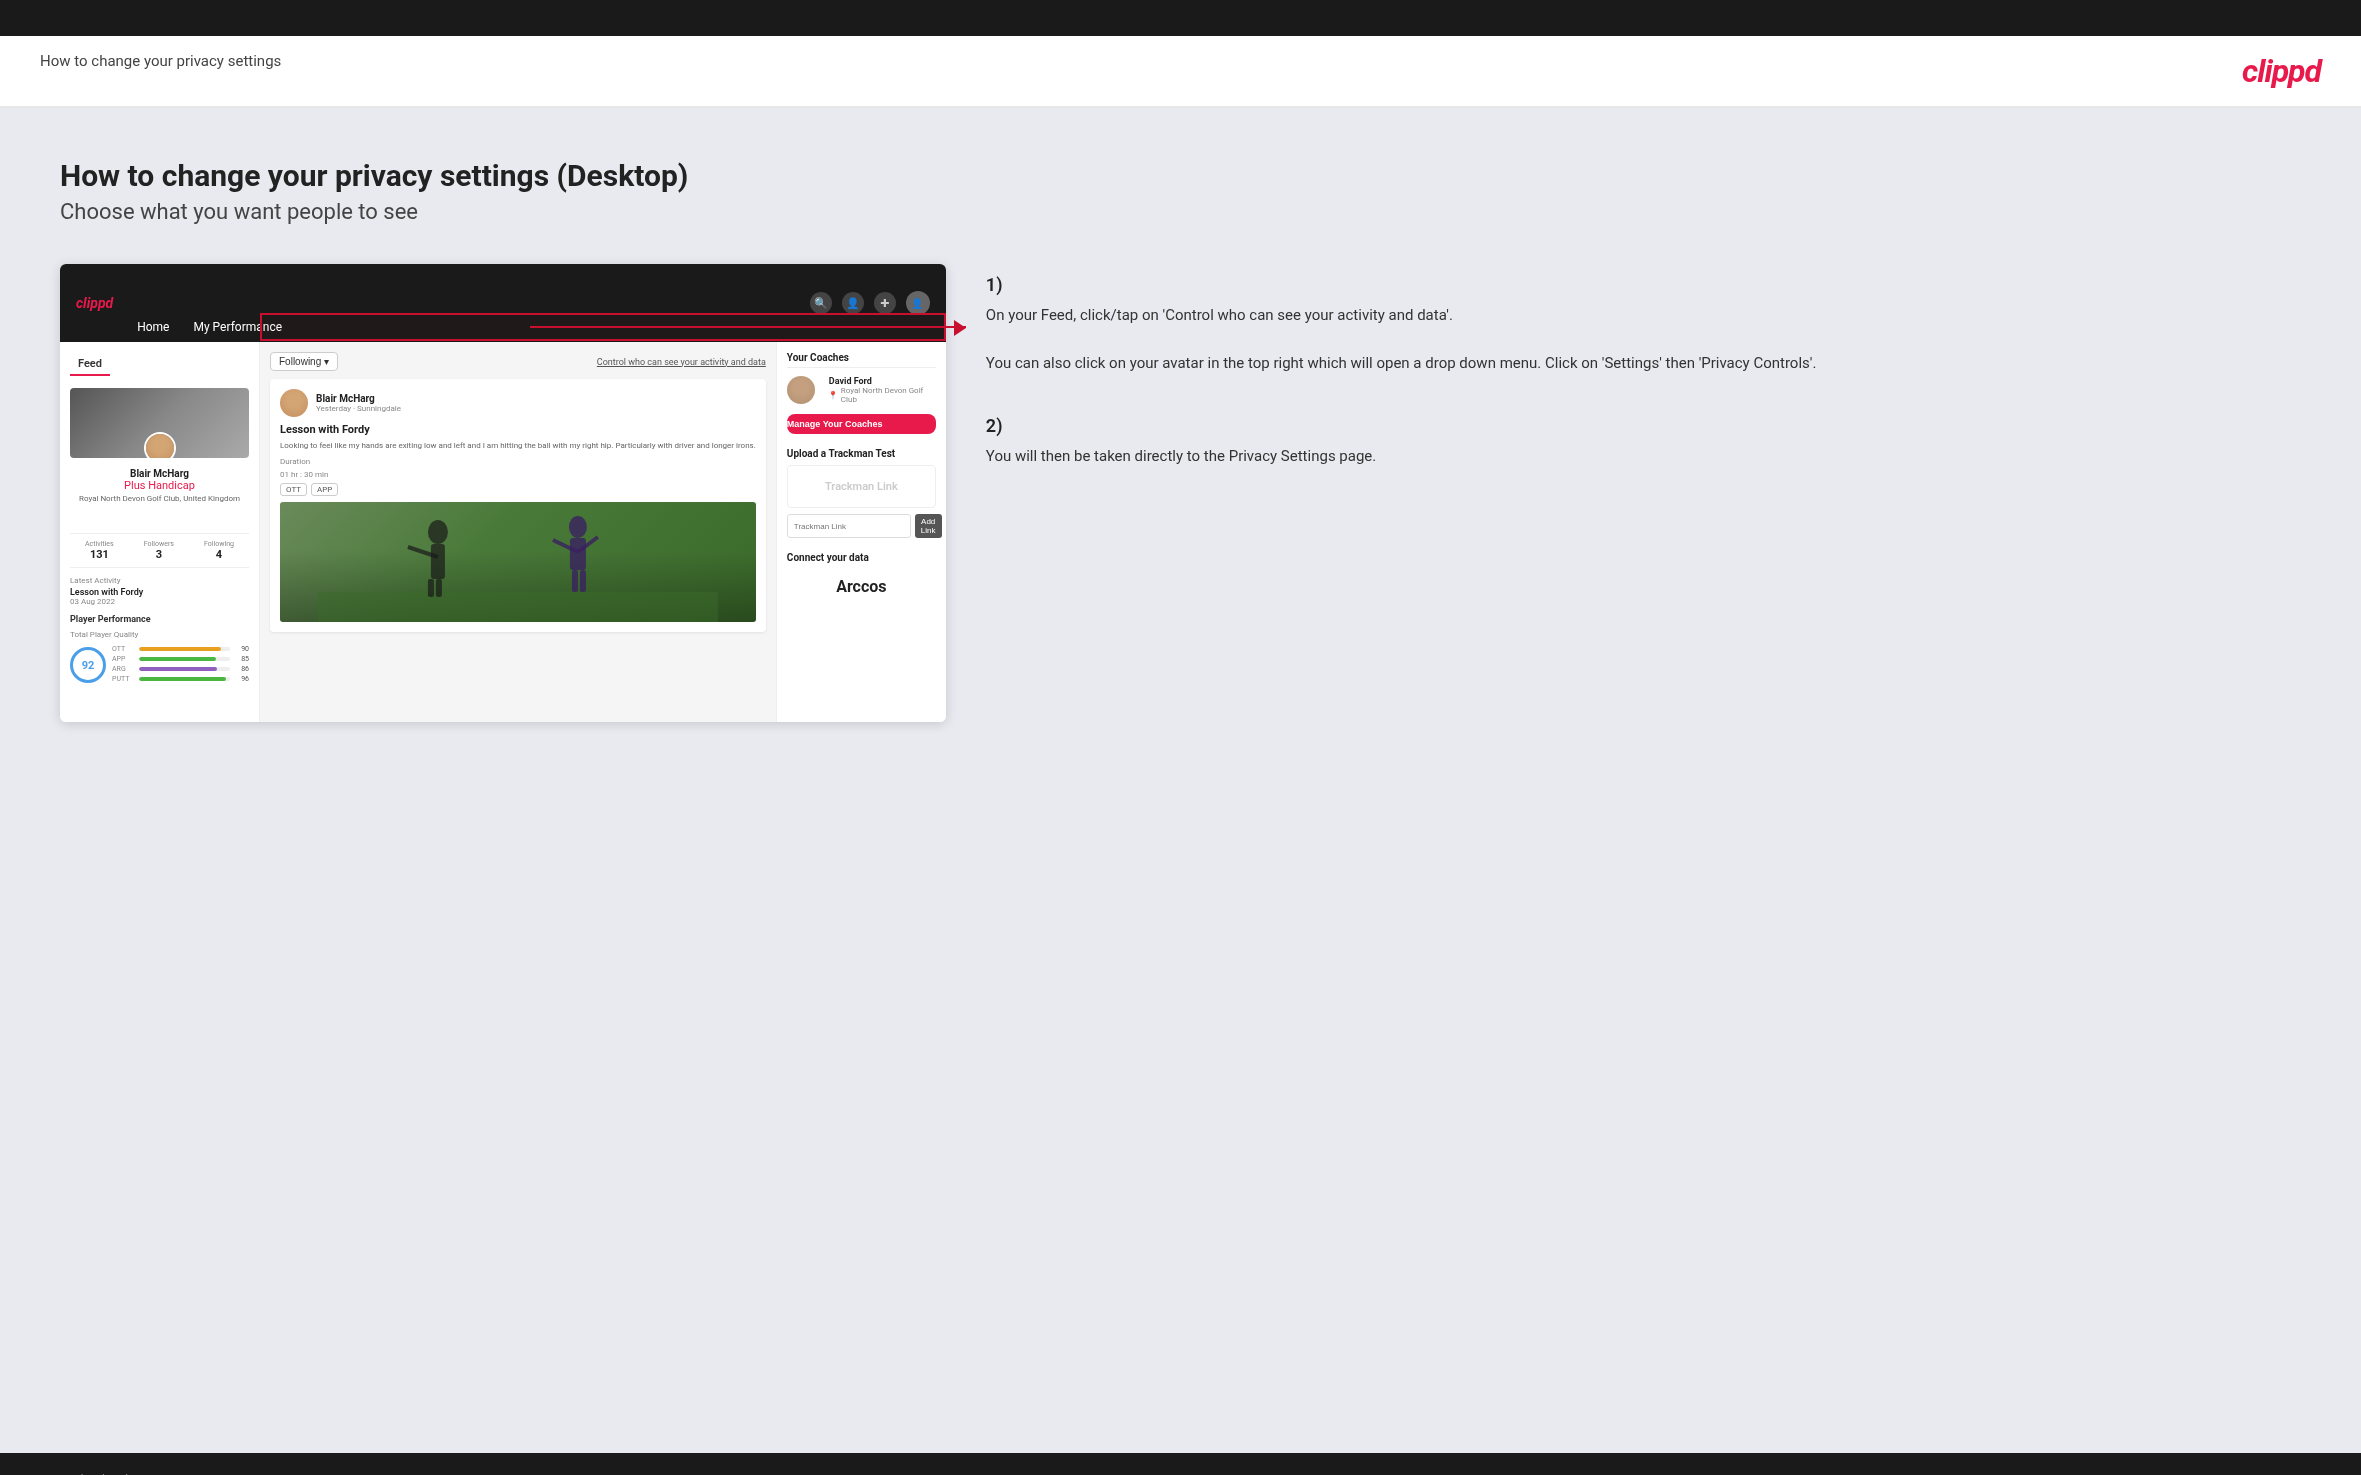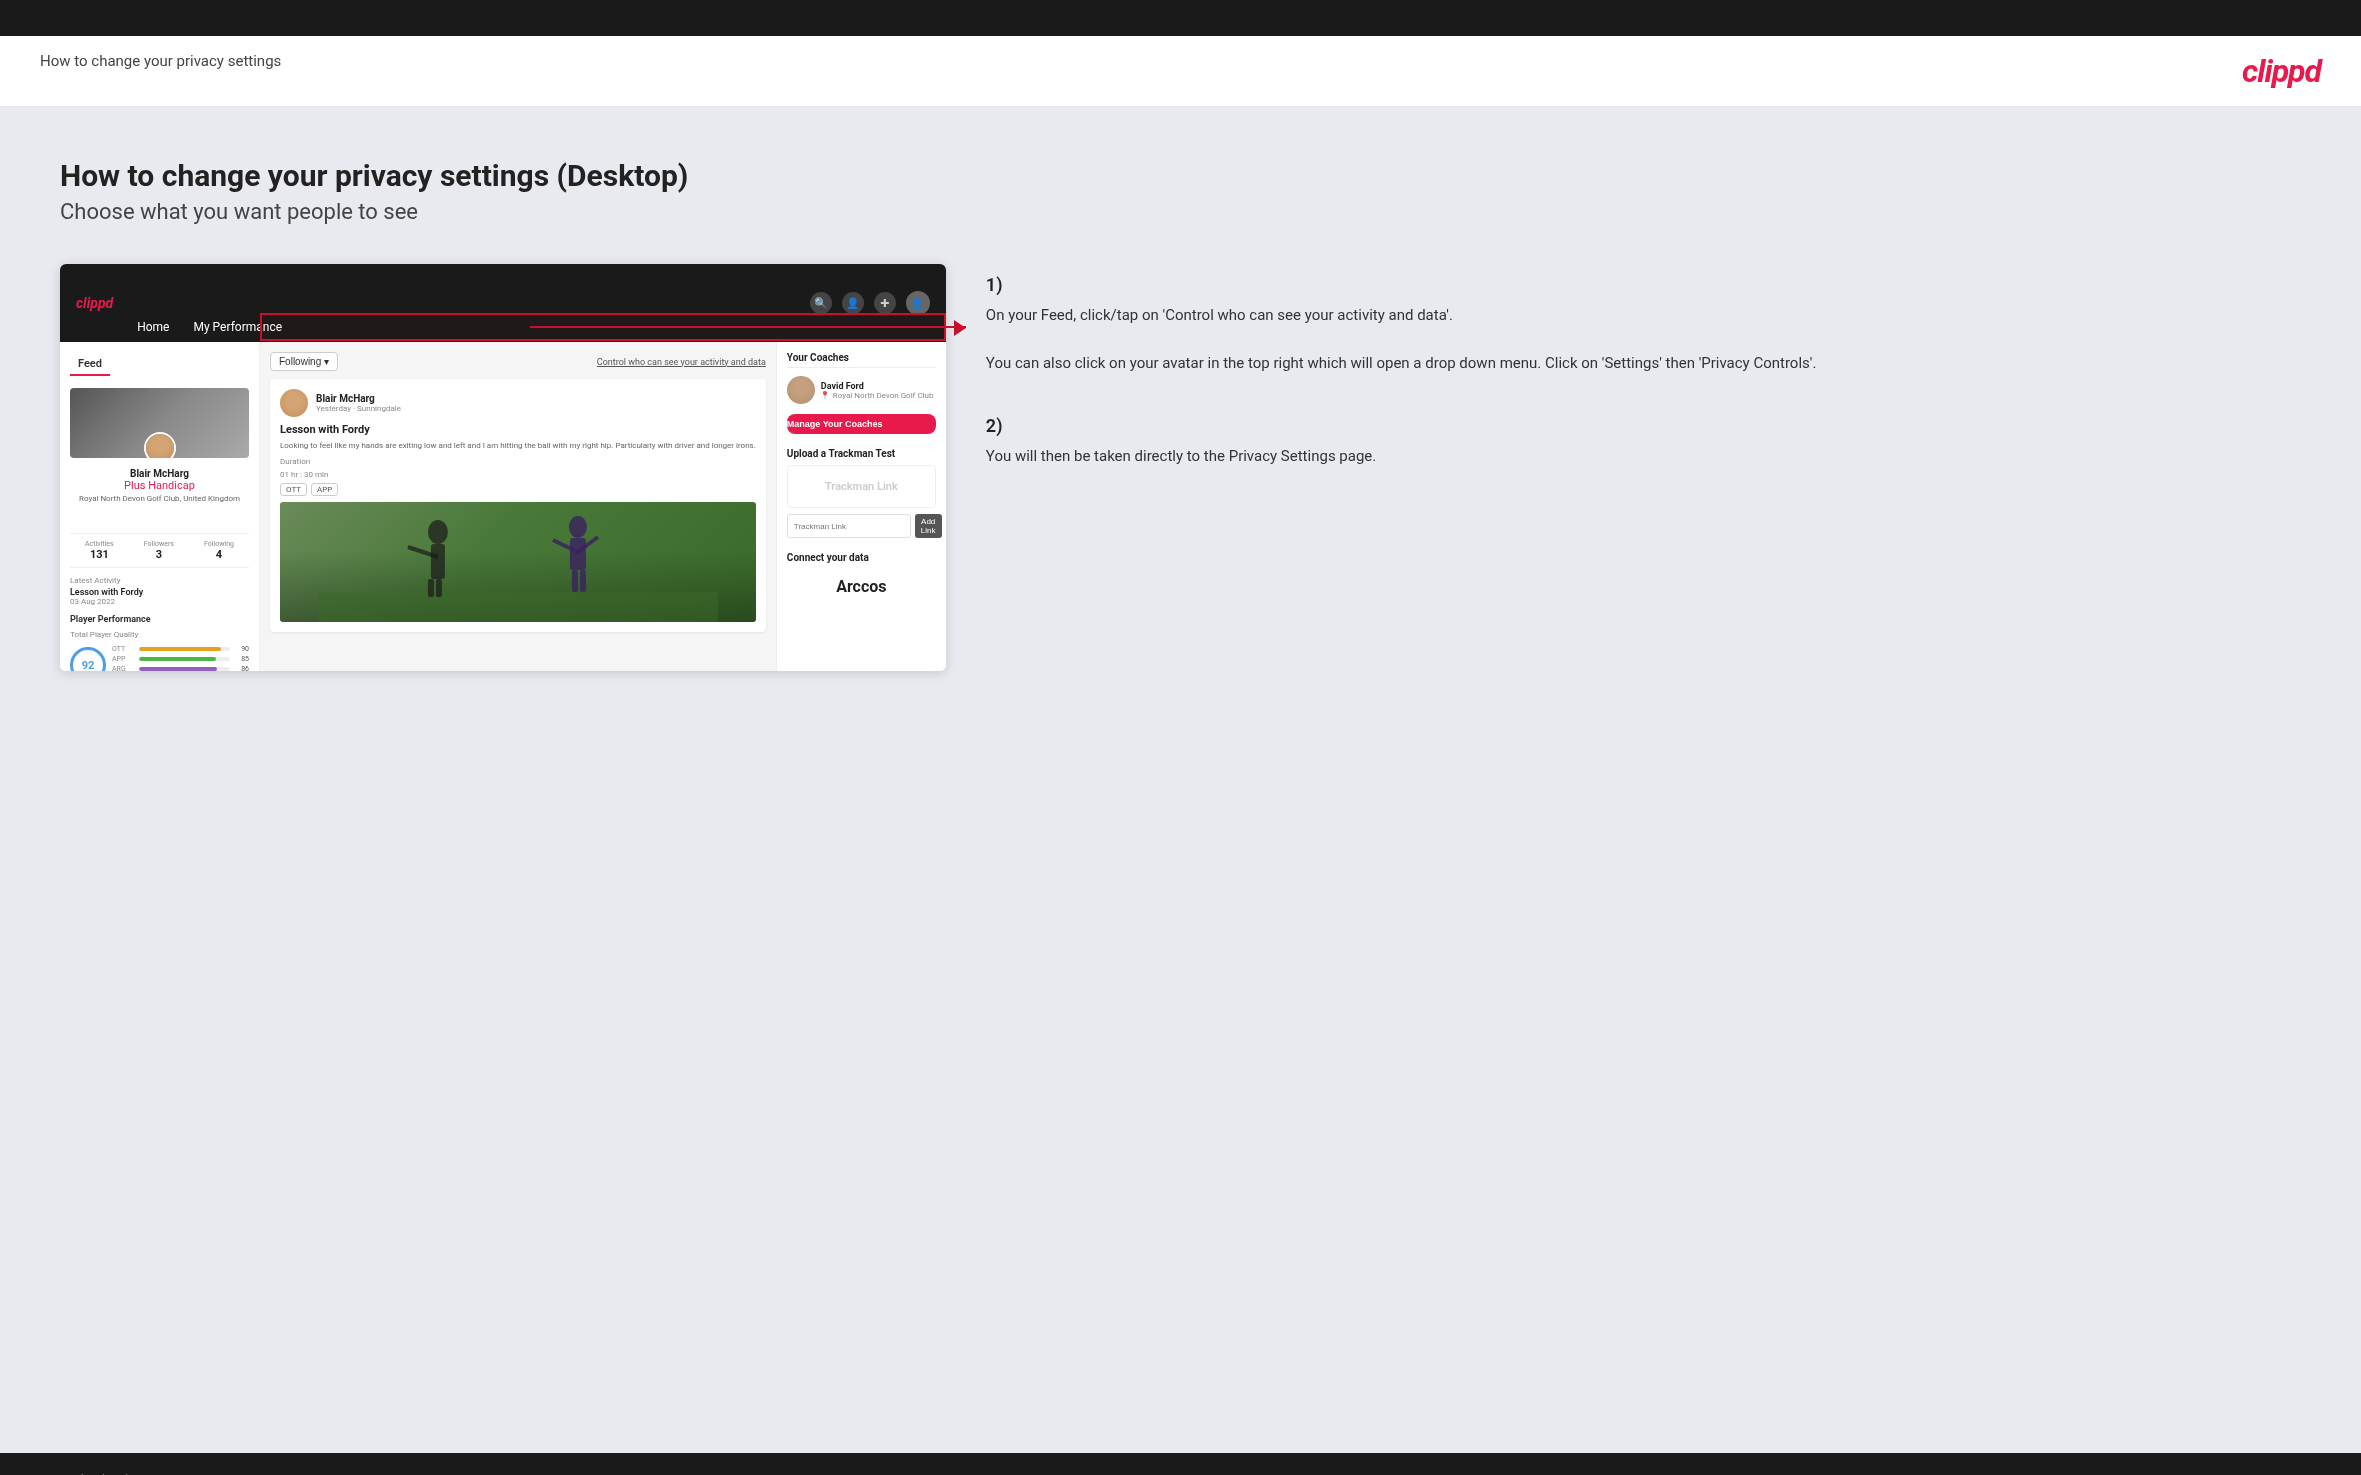--- a/index.html
+++ b/index.html
@@ -121,21 +121,21 @@
       display: flex;
       align-items: center;
       justify-content: center;
       color: #fff;
       font-size: 10px;
     }
 
     
     .app-body {
       display: flex;
-      height: 329px;
+      height: 380px;
       overflow: hidden;
     }
 
     
     .app-sidebar {
       width: 200px;
       flex-shrink: 0;
       border-right: 1px solid #eee;
       padding: 10px;
       background: #fff;
@@ -368,21 +368,21 @@
       font-size: 10px;
       font-weight: 700;
       color: #222;
       margin-bottom: 8px;
       border-bottom: 1px solid #eee;
       padding-bottom: 4px;
     }
     .app-coach-item {
       display: flex;
       align-items: center;
-      gap: 6px;
+      gap: 14px;
       margin-bottom: 8px;
     }
     .app-coach-avatar {
       width: 28px;
       height: 28px;
       border-radius: 50%;
       background: radial-gradient(circle at 50% 40%, #c4a080 30%, #b09070 100%);
       flex-shrink: 0;
     }
     .app-coach-name { font-size: 9px; font-weight: 700; color: #222; }

